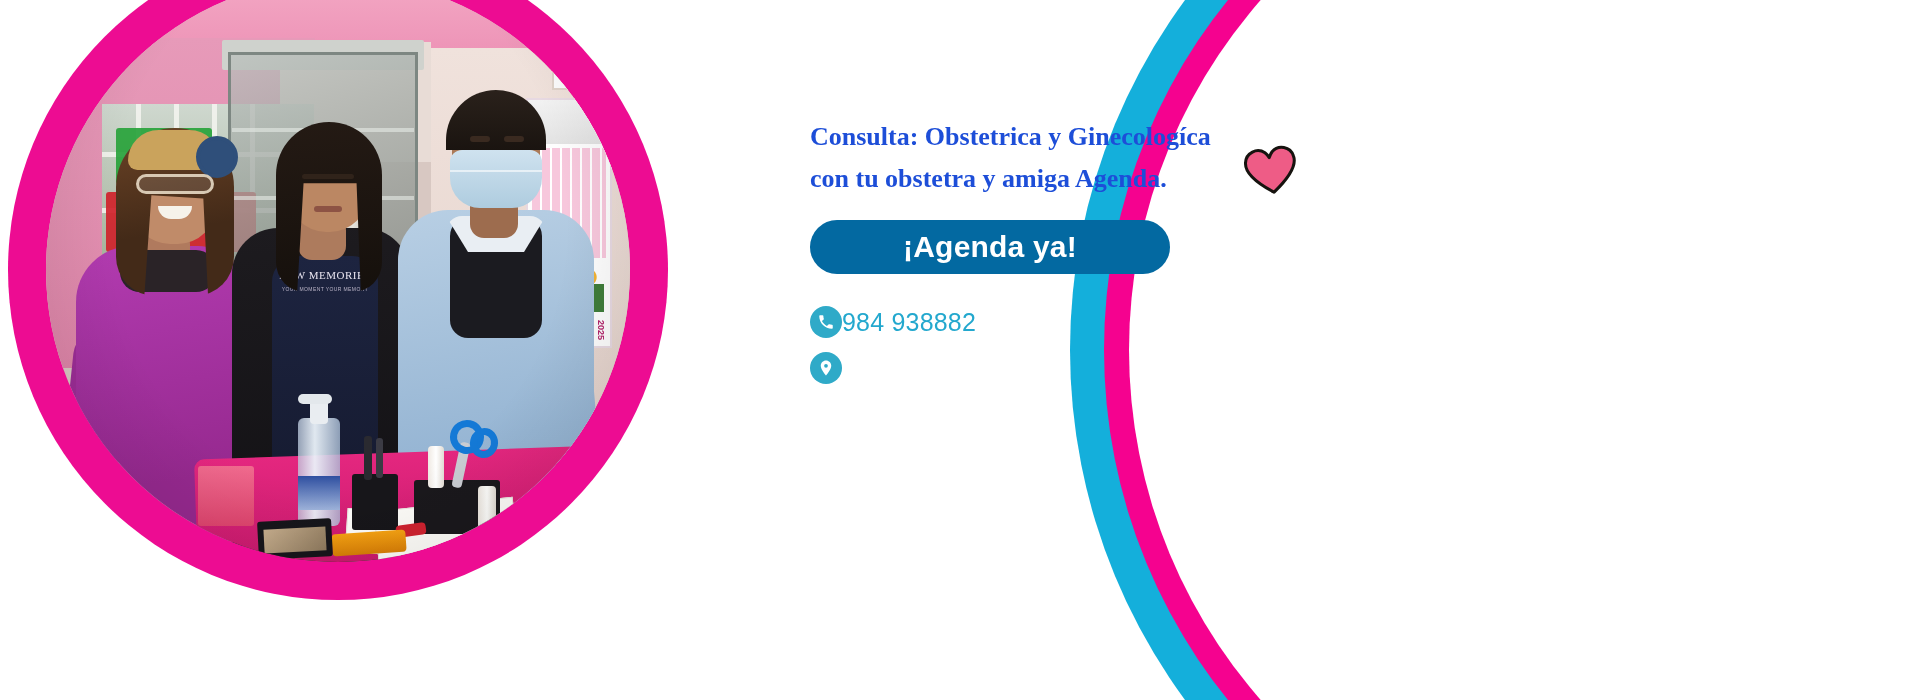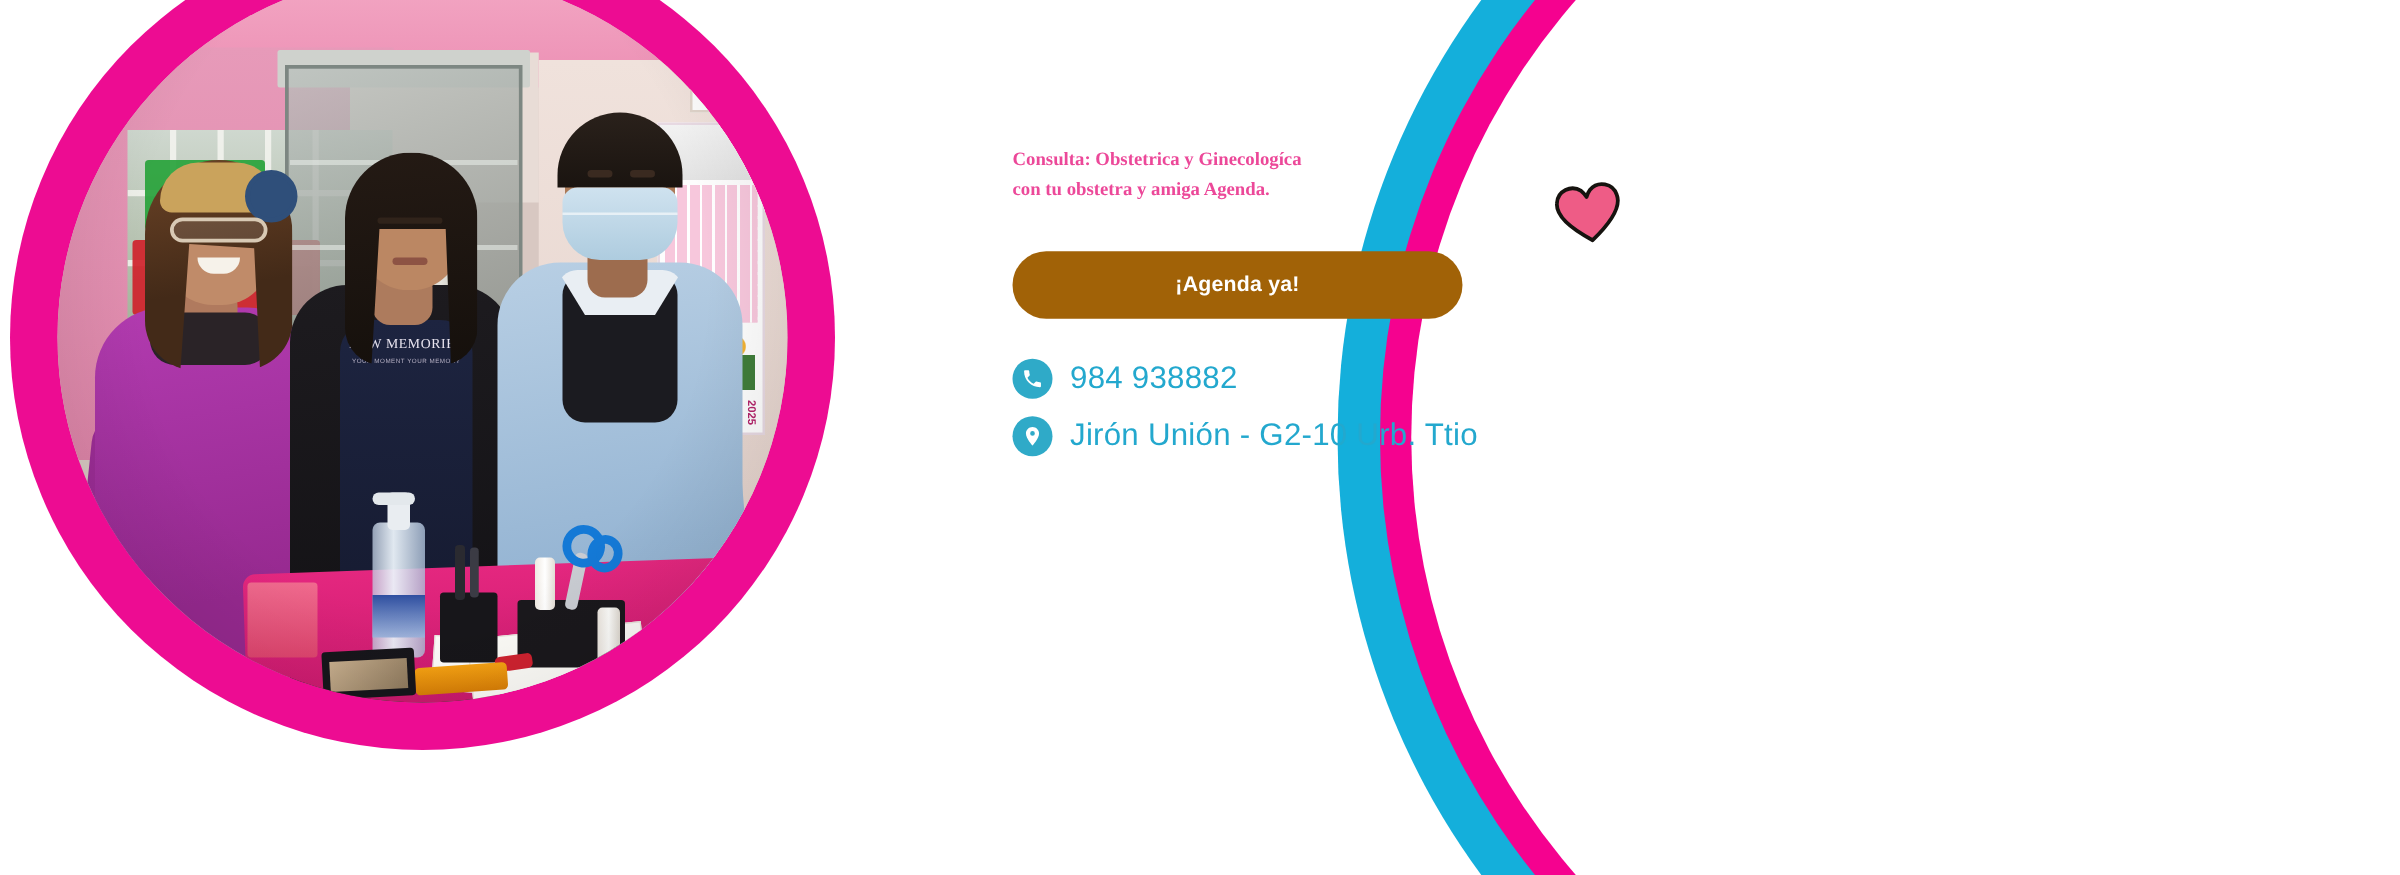--- a/index.html
+++ b/index.html
@@ -413,57 +413,56 @@
     line-height: 1.14;
     letter-spacing: .5px;
     color: #21AAD4;
     text-transform: uppercase;
     max-width: 440px;
   }
   #subtitle {
     margin: 32px 0 0 0;
     font-family: "Liberation Serif", serif;
     font-weight: bold;
-    font-size: 15px;
+    font-size: 26px;
     line-height: 1.62;
-    color: #ec4899;
+    color: #1d4ed8;
     max-width: 500px;
     position: relative;
   }
   #heart-icon {
     position: absolute;
     left: 432px;
     top: 28px;
     width: 58px;
     height: 52px;
   }
   #cta-button {
     display: block;
-    margin-top: 36px;
+    margin-top: 20px;
     width: 360px;
     height: 54px;
     border: none;
     border-radius: 27px;
-    background: #a16207;
+    background: #0369a1;
     color: #ffffff;
     font-family: "Liberation Sans", sans-serif;
     font-weight: bold;
-    font-size: 17px;
+    font-size: 30px;
     letter-spacing: .2px;
     cursor: pointer;
   }
   #contact-list {
     margin-top: 32px;
     list-style: none;
     padding: 0;
   }
   .contact-row {
     display: flex;
     align-items: center;
-    gap: 14px;
     margin-bottom: 14px;
   }
   .contact-badge {
     width: 32px; height: 32px;
     border-radius: 50%;
     background: #2FAAC8;
     display: flex; align-items: center; justify-content: center;
     flex: none;
   }
   .contact-text {
@@ -607,18 +606,17 @@
           </svg>
         </span>
         <span class="contact-text">984 938882</span>
       </li>
       <li class="contact-row">
         <span class="contact-badge">
           <svg width="18" height="18" viewBox="0 0 24 24" fill="#ffffff">
             <path d="M12 2c-3.9 0-7 3.1-7 7 0 5.2 7 13 7 13s7-7.8 7-13c0-3.9-3.1-7-7-7zm0 9.5A2.5 2.5 0 1 1 12 6.5a2.5 2.5 0 0 1 0 5z"></path>
           </svg>
         </span>
-        <span class="contact-text">Jirón Unión - G2-10 Urb. Ttio</span>
       </li>
     </ul>
 
   </div>
 </div>
 
 </body></html>

